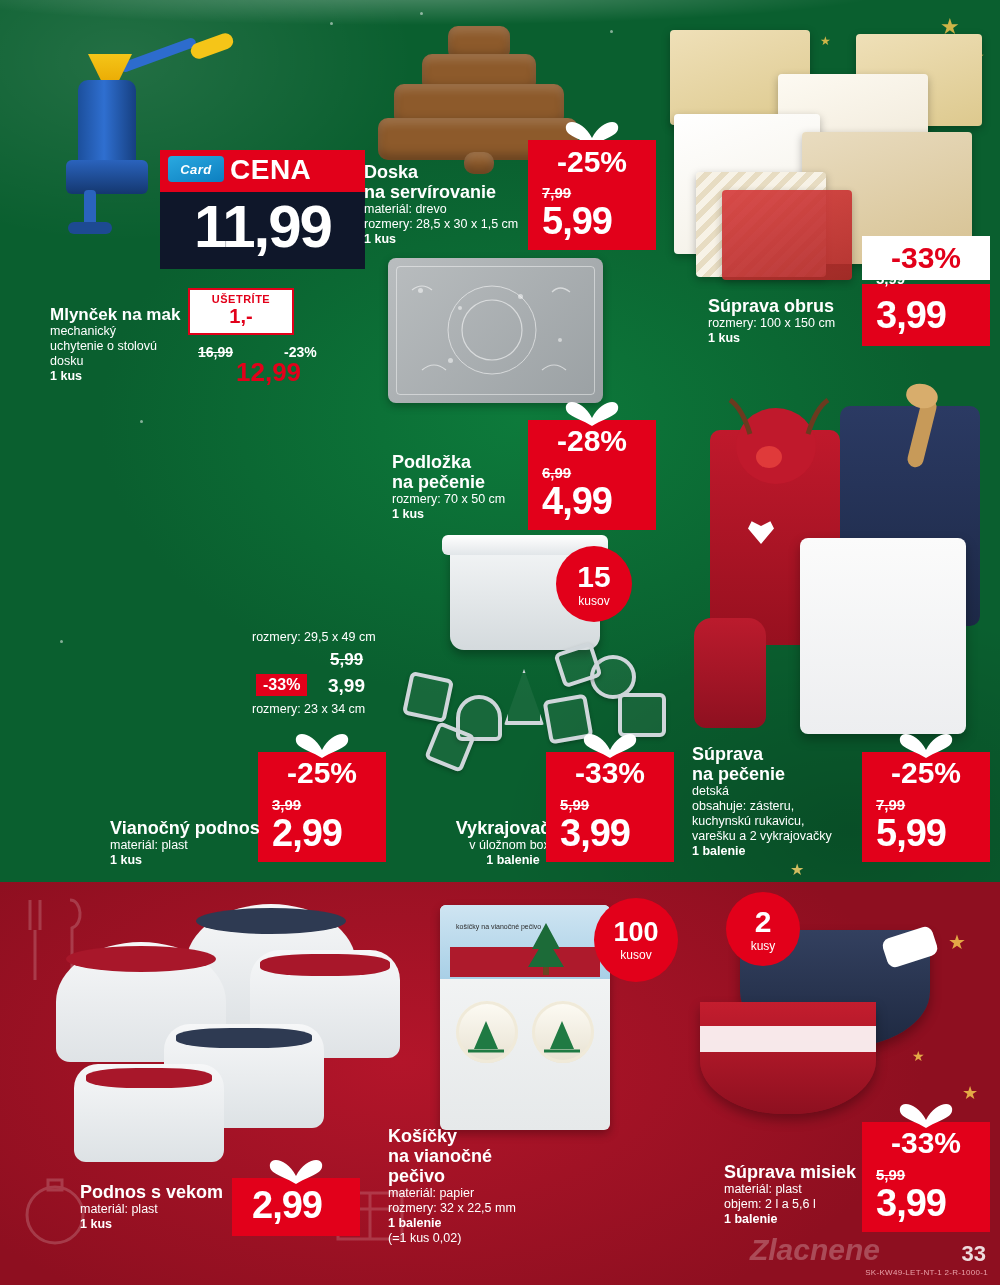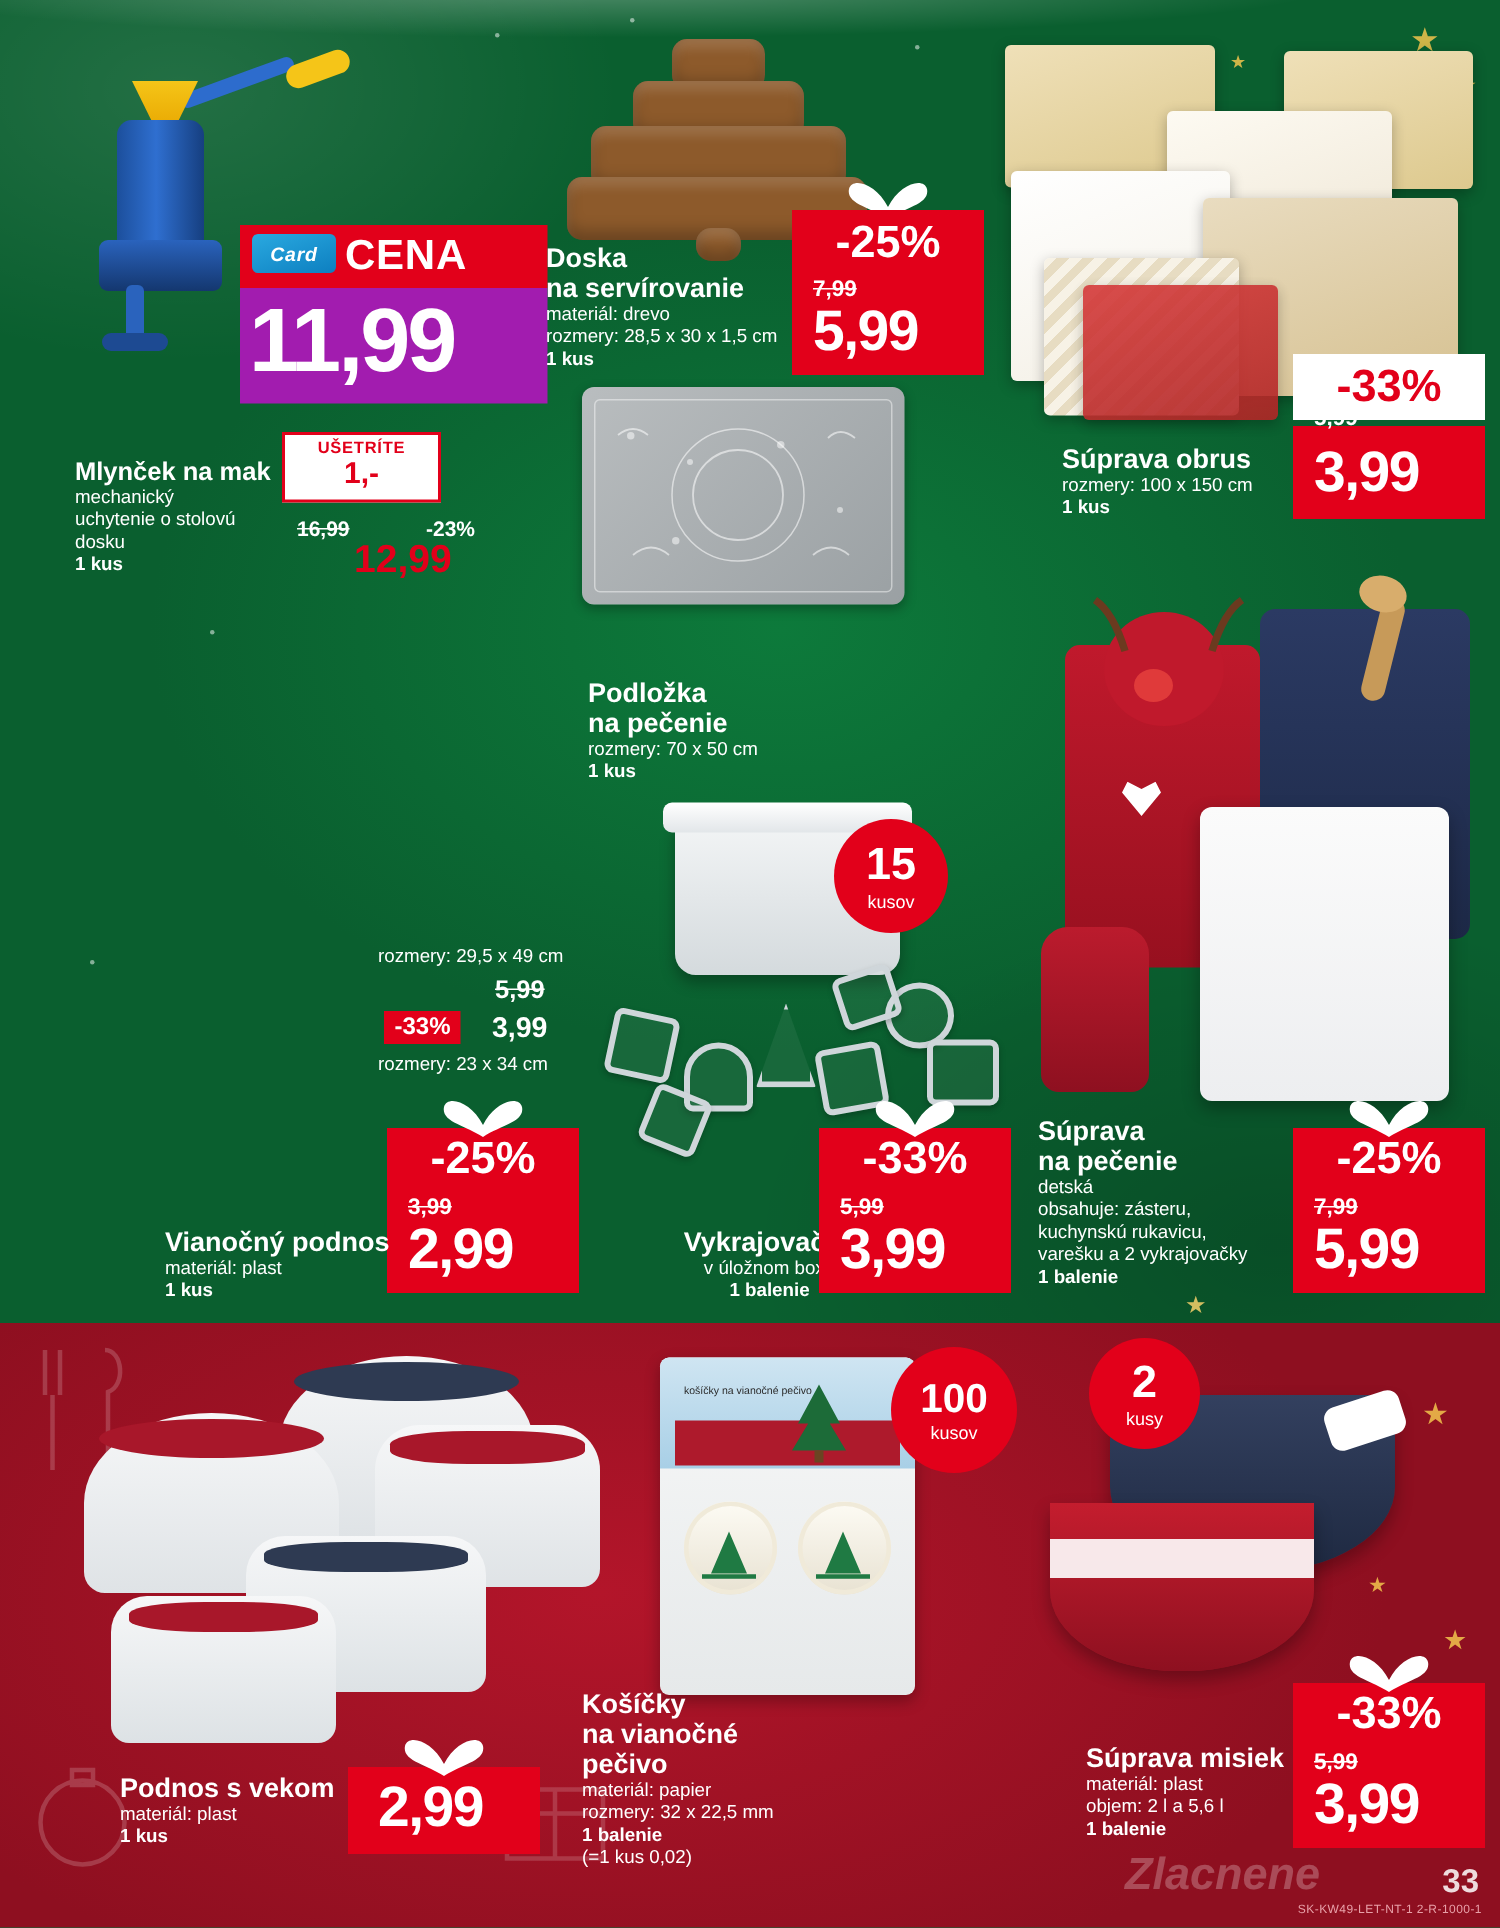--- a/index.html
+++ b/index.html
@@ -74,22 +74,22 @@
     background:#e2001a; color:#fff; font-weight:bold; font-size:28px;
     padding:4px 10px 6px 70px; position:relative; letter-spacing:0.5px;
   }
   .cc-card {
     position:absolute; left:8px; top:6px; width:56px; height:26px; border-radius:4px;
     background:linear-gradient(160deg,#2aa9e0,#0d7fc0);
     color:#fff; font-size:13px; font-style:italic; font-weight:bold;
     display:flex; align-items:center; justify-content:center;
   }
   .cc-price {
-    background:#a21caf; color:#fff; font-weight:bold; font-size:60px;
-    text-align:left; letter-spacing:-2px; padding:0 6px 8px;
+    background:#0f172a; color:#fff; font-weight:bold; font-size:60px;
+    text-align:center; letter-spacing:-2px; padding:0 6px 8px;
   }
   .usetrite {
     position:absolute; left:188px; top:288px; width:106px; background:#fff;
     border:2px solid #e2001a; text-align:center; padding:3px 2px 5px;
   }
   .usetrite .u-t { color:#e2001a; font-size:11px; font-weight:bold; letter-spacing:.5px; }
   .usetrite .u-v { color:#e2001a; font-size:20px; font-weight:bold; }
 
   .old2 { position:absolute; color:#fff; font-size:14px; font-weight:bold; text-decoration:line-through; }
   .pct2 { position:absolute; color:#fff; font-size:14px; font-weight:bold;margin-left:32px; }
@@ -361,20 +361,30 @@
     <div class="oldprice" style="left:14px;top:-14px;">5,99</div>
     <div class="newprice" style="left:14px;top:10px;font-size:38px;">3,99</div>
   </div>
 
   <div class="lbl" style="left:392px;top:452px;width:180px;">
     <div class="name big">Podložka</div>
     <div class="name big">na pečenie</div>
     <div class="spec">rozmery: 70 x 50 cm</div>
     <div class="spec" style="font-weight:bold">1 kus</div>
   </div>
+  <div class="pricebox" style="left:528px;top:420px;width:128px;height:110px;">
+    <div class="bow" style="left:32px;top:-20px;">
+      <svg viewBox="0 0 64 26">
+          <path d="M32 26 C20 18 4 16 6 6 C8 -2 24 2 32 18 C40 2 56 -2 58 6 C60 16 44 18 32 26Z" fill="#fff"></path>
+        </svg>
+    </div>
+    <div style="position:absolute;left:0;top:4px;width:100%;font-size:30px;font-weight:bold;">-28%</div>
+    <div class="oldprice" style="left:14px;top:44px;">6,99</div>
+    <div class="newprice" style="left:14px;top:60px;font-size:38px;">4,99</div>
+  </div>
 
   <div class="plain-dim" style="left:252px;top:630px;">rozmery: 29,5 x 49 cm</div>
   <div class="plain-old" style="left:330px;top:650px;">5,99</div>
   <div class="chip" style="left:256px;top:674px;">-33%</div>
   <div class="plain-new" style="left:328px;top:675px;">3,99</div>
   <div class="plain-dim" style="left:252px;top:702px;">rozmery: 23 x 34 cm</div>
 
   <div class="pricebox" style="left:258px;top:752px;width:128px;height:110px;">
     <div class="bow" style="left:32px;top:-20px;">
       <svg viewBox="0 0 64 26">

